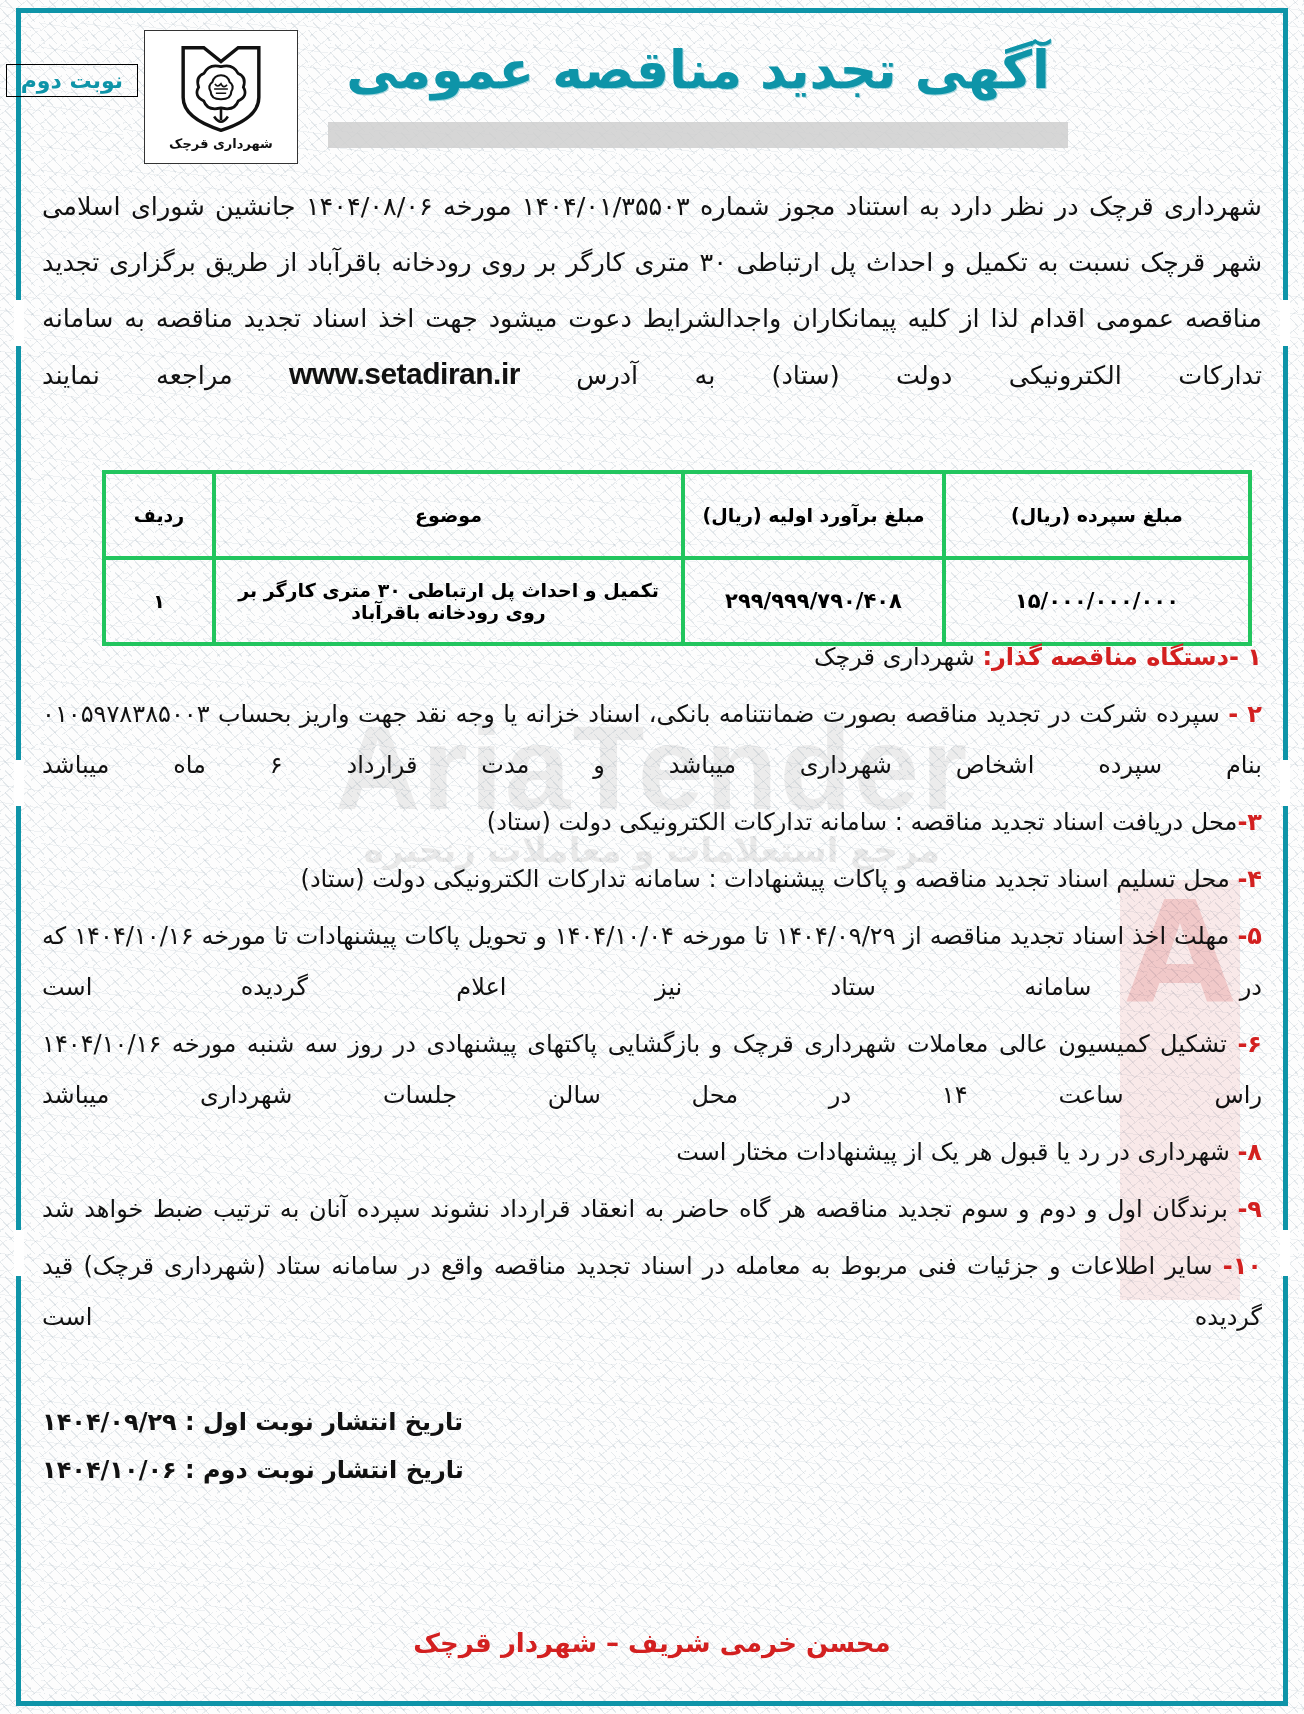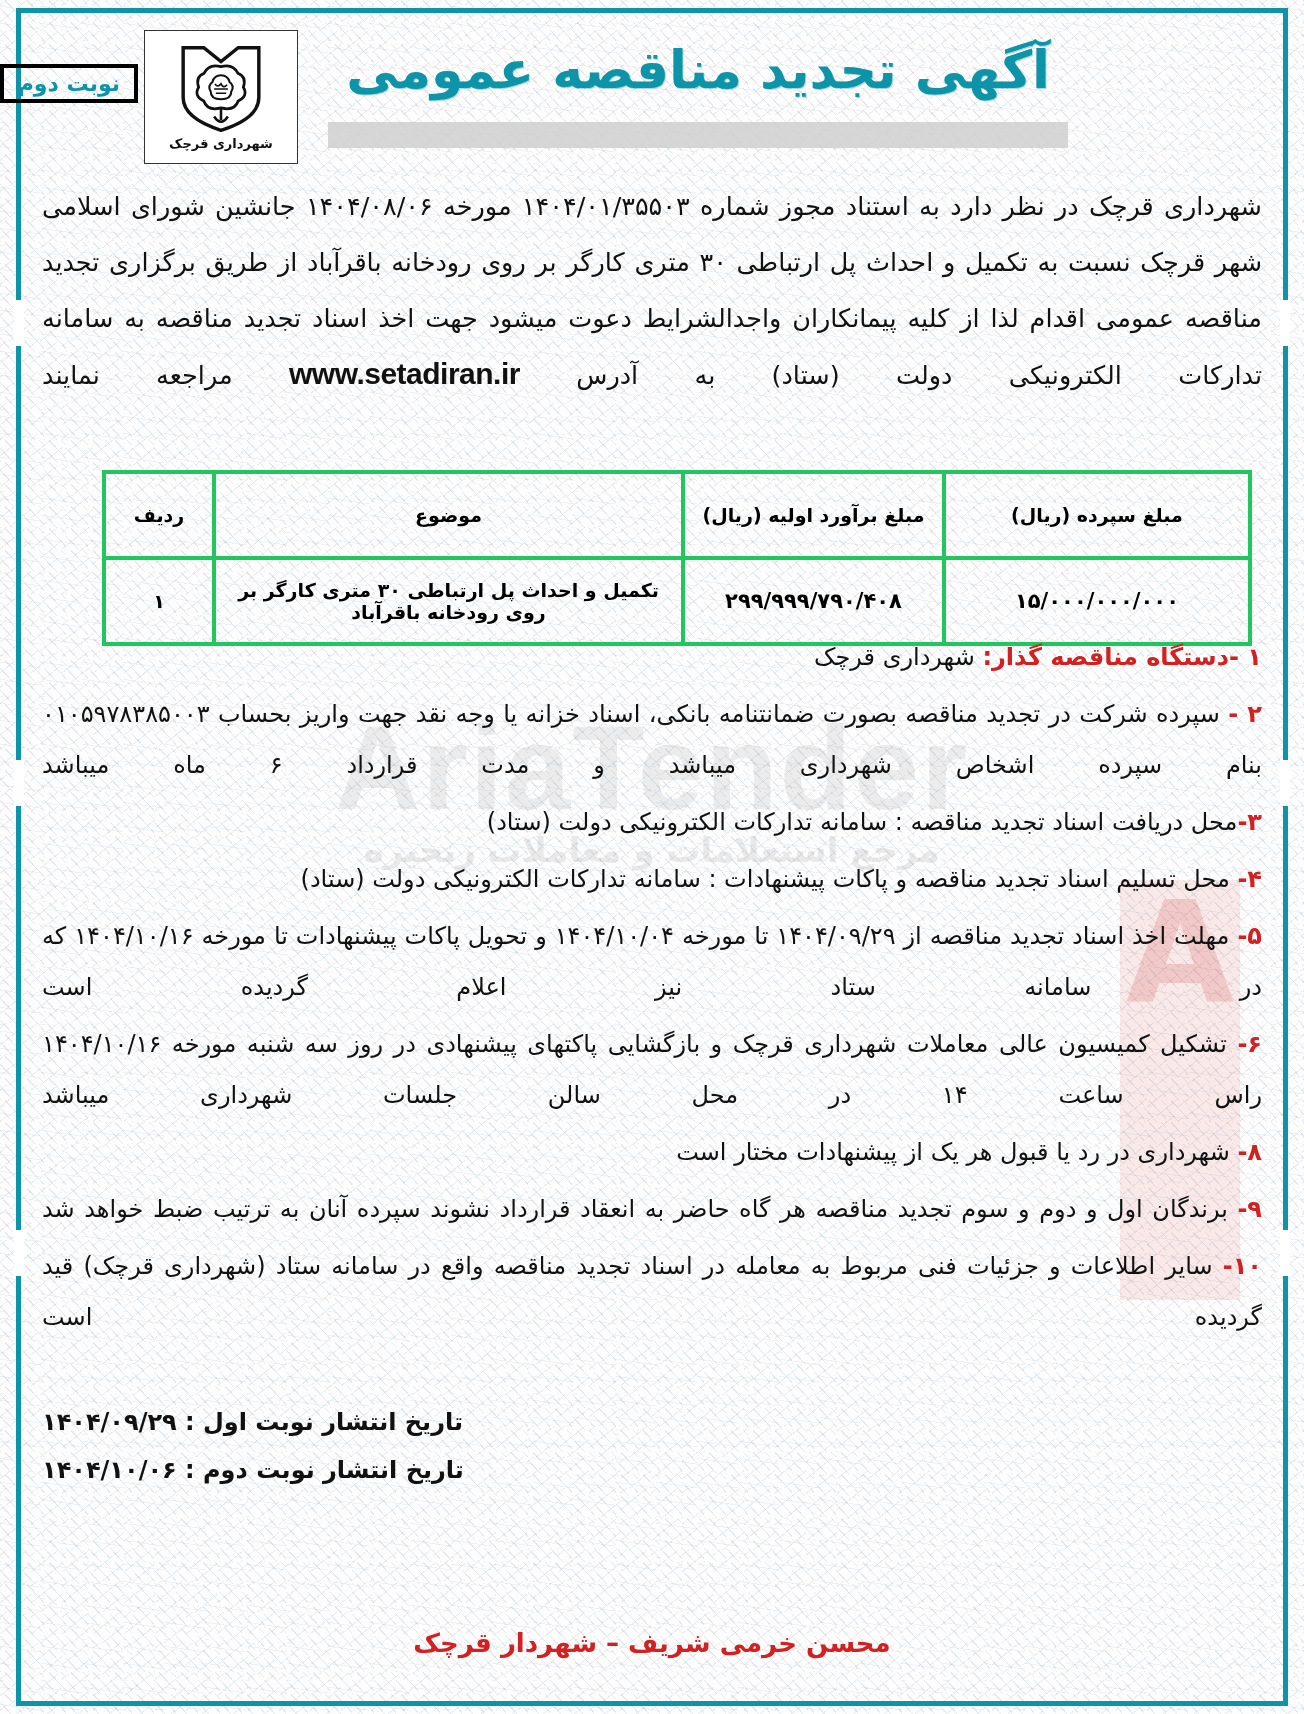--- a/index.html
+++ b/index.html
@@ -77,21 +77,21 @@
     color:#0e94a8;letter-spacing:-1px;
     font-family:"DejaVu Sans",sans-serif;
     text-shadow:1px 1px 0 rgba(14,148,168,.35);
   }
   .grey-bar{
     position:absolute;right:190px;top:96px;width:740px;height:26px;
     background:#cfcfcf;opacity:.85;
   }
   .nobat-badge{
     position:absolute;right:1120px;top:38px;
-    padding:3px 14px;border:4px solid #000000;
+    padding:3px 14px;border:1px solid #000000;
     color:#0e94a8;font-size:22px;font-weight:bold;white-space:nowrap;
   }
 
   
   .intro{
     position:absolute;top:178px;right:42px;left:42px;
     font-size:25.5px;line-height:56px;color:#111;
     text-align:justify;text-align-last:justify;
     font-weight:500;
   }

